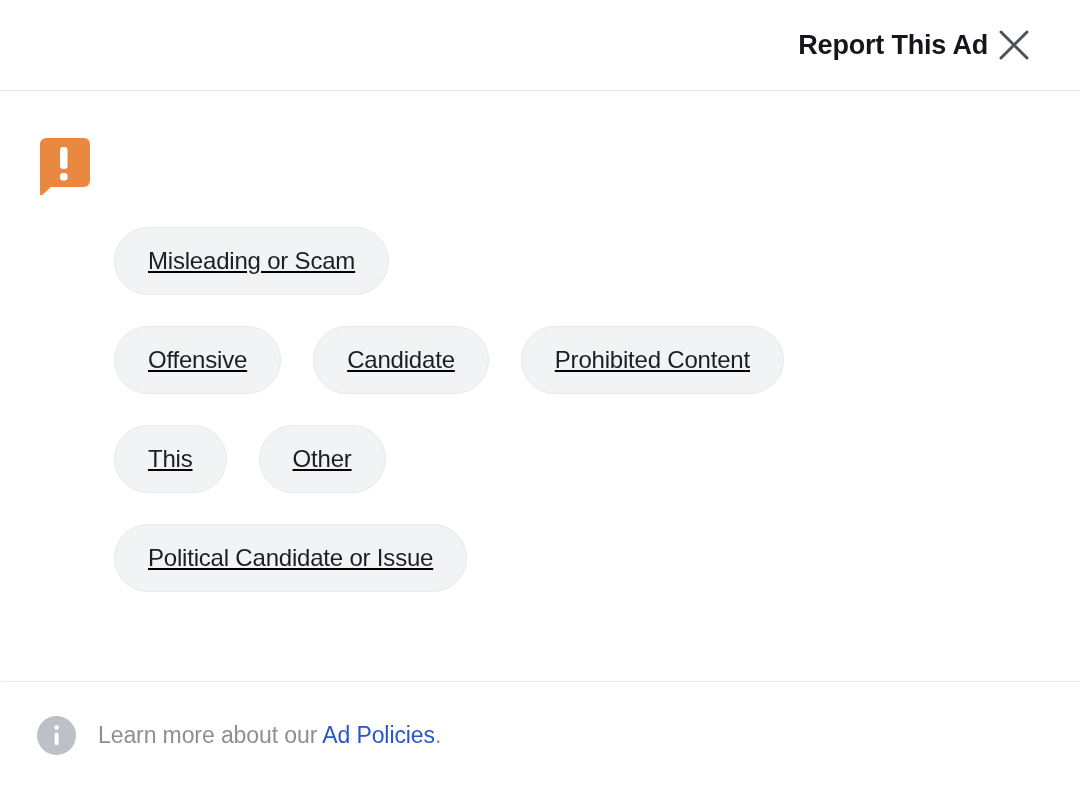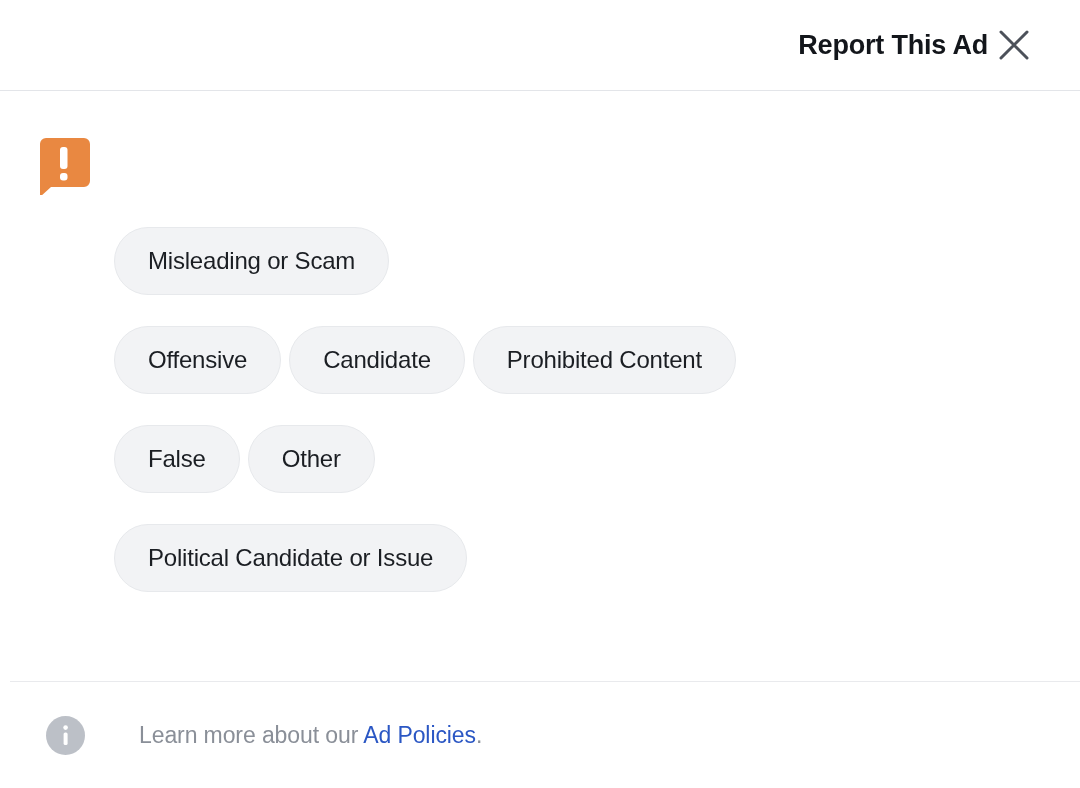--- a/index.html
+++ b/index.html
@@ -80,22 +80,23 @@
     padding-top: 2px;
   }
 
   
   .chip-rows {
     margin-top: 32px;
     padding-left: 78px;
   }
   .chip-row {
     display: flex;
-    gap: 8px;
+    gap: 32px;
     margin-bottom: 31px;
+    text-decoration: underline;
   }
   .chip-row:last-child { margin-bottom: 0; }
   .chip {
     background: #F2F3F5;
     border: 1px solid #E7E9EC;
     border-radius: 999px;
     height: 68px;
     box-sizing: border-box;
     display: inline-flex;
     align-items: center;
@@ -105,30 +106,29 @@
     color: #1B1E23;
     letter-spacing: -0.2px;
     cursor: pointer;
     font-family: "Liberation Sans", sans-serif;
     white-space: nowrap;
   }
 
   
   .dialog-footer {
     position: absolute;
-    left: 10px;
+    left: 1px;
     right: 0;
     bottom: 0;
     height: 107px;
     border-top: 1px solid #E9EAED;
     box-sizing: border-box;
     display: flex;
     align-items: center;
     padding: 0 28px 0 36px;
-    gap: 32px;
   }
   .info-icon {
     width: 39px;
     min-width: 39px;
     height: 39px;
     margin-right: 22px;
   }
   .info-icon svg { display: block; }
   .footer-text {
     font-size: 23px;
@@ -190,21 +190,21 @@
         <button class="chip">Misleading or Scam</button>
       </div>
 
       <div class="chip-row">
         <button class="chip">Offensive</button>
         <button class="chip">Candidate</button>
         <button class="chip">Prohibited Content</button>
       </div>
 
       <div class="chip-row">
-        <button class="chip">False</button>
+        <button class="chip">This</button>
         <button class="chip">Other</button>
       </div>
 
       <div class="chip-row">
         <button class="chip">Political Candidate or Issue</button>
       </div>
 
     </div>
   </div>
 

